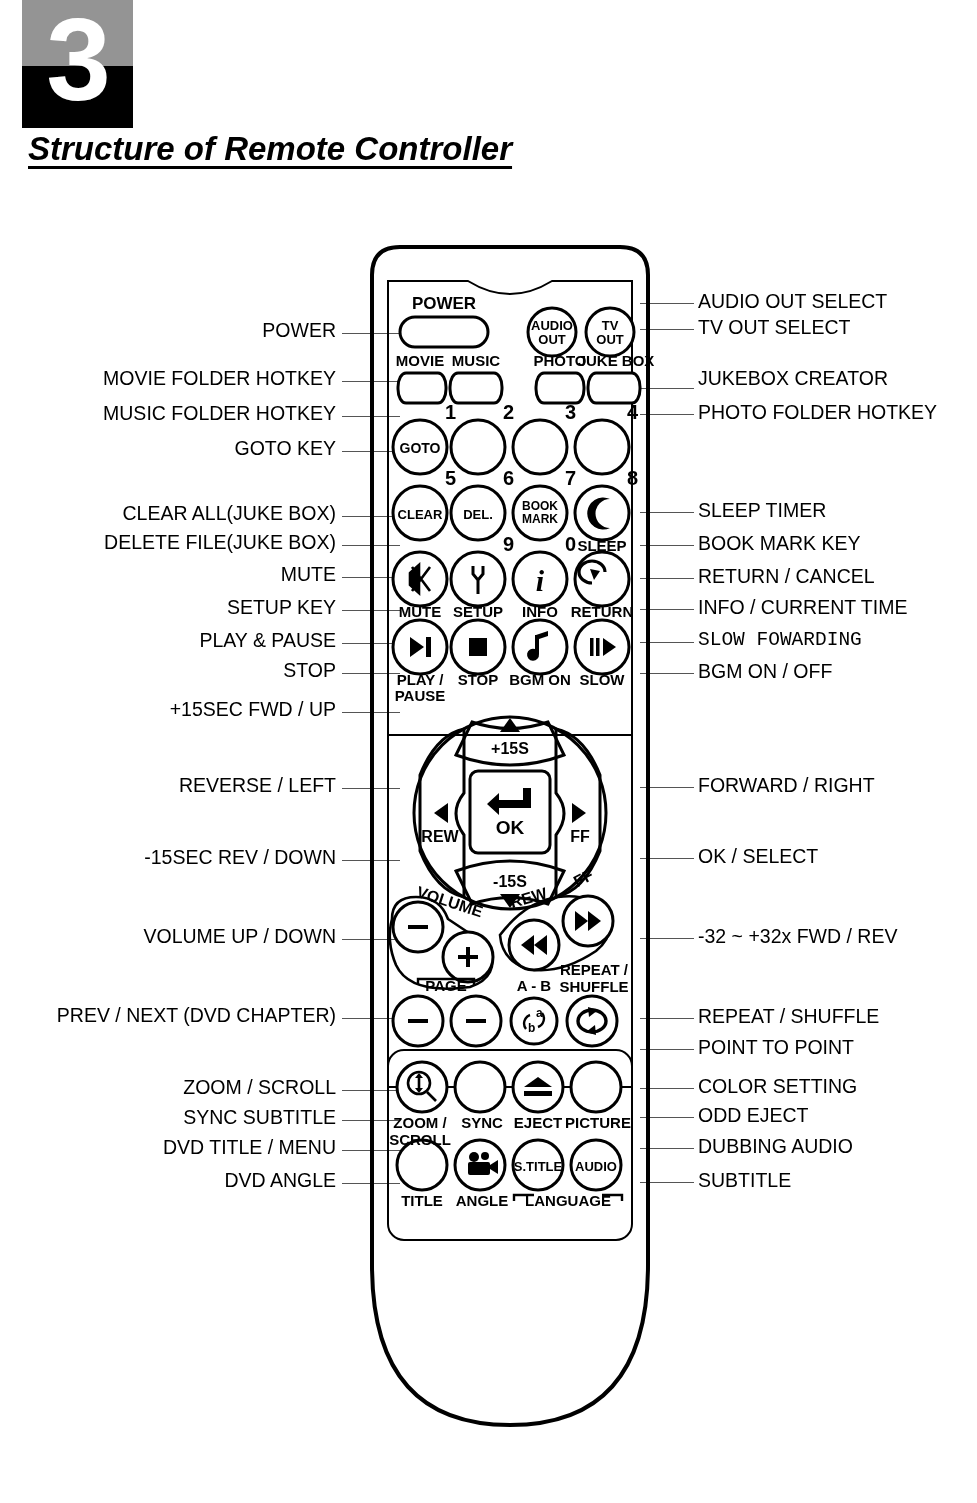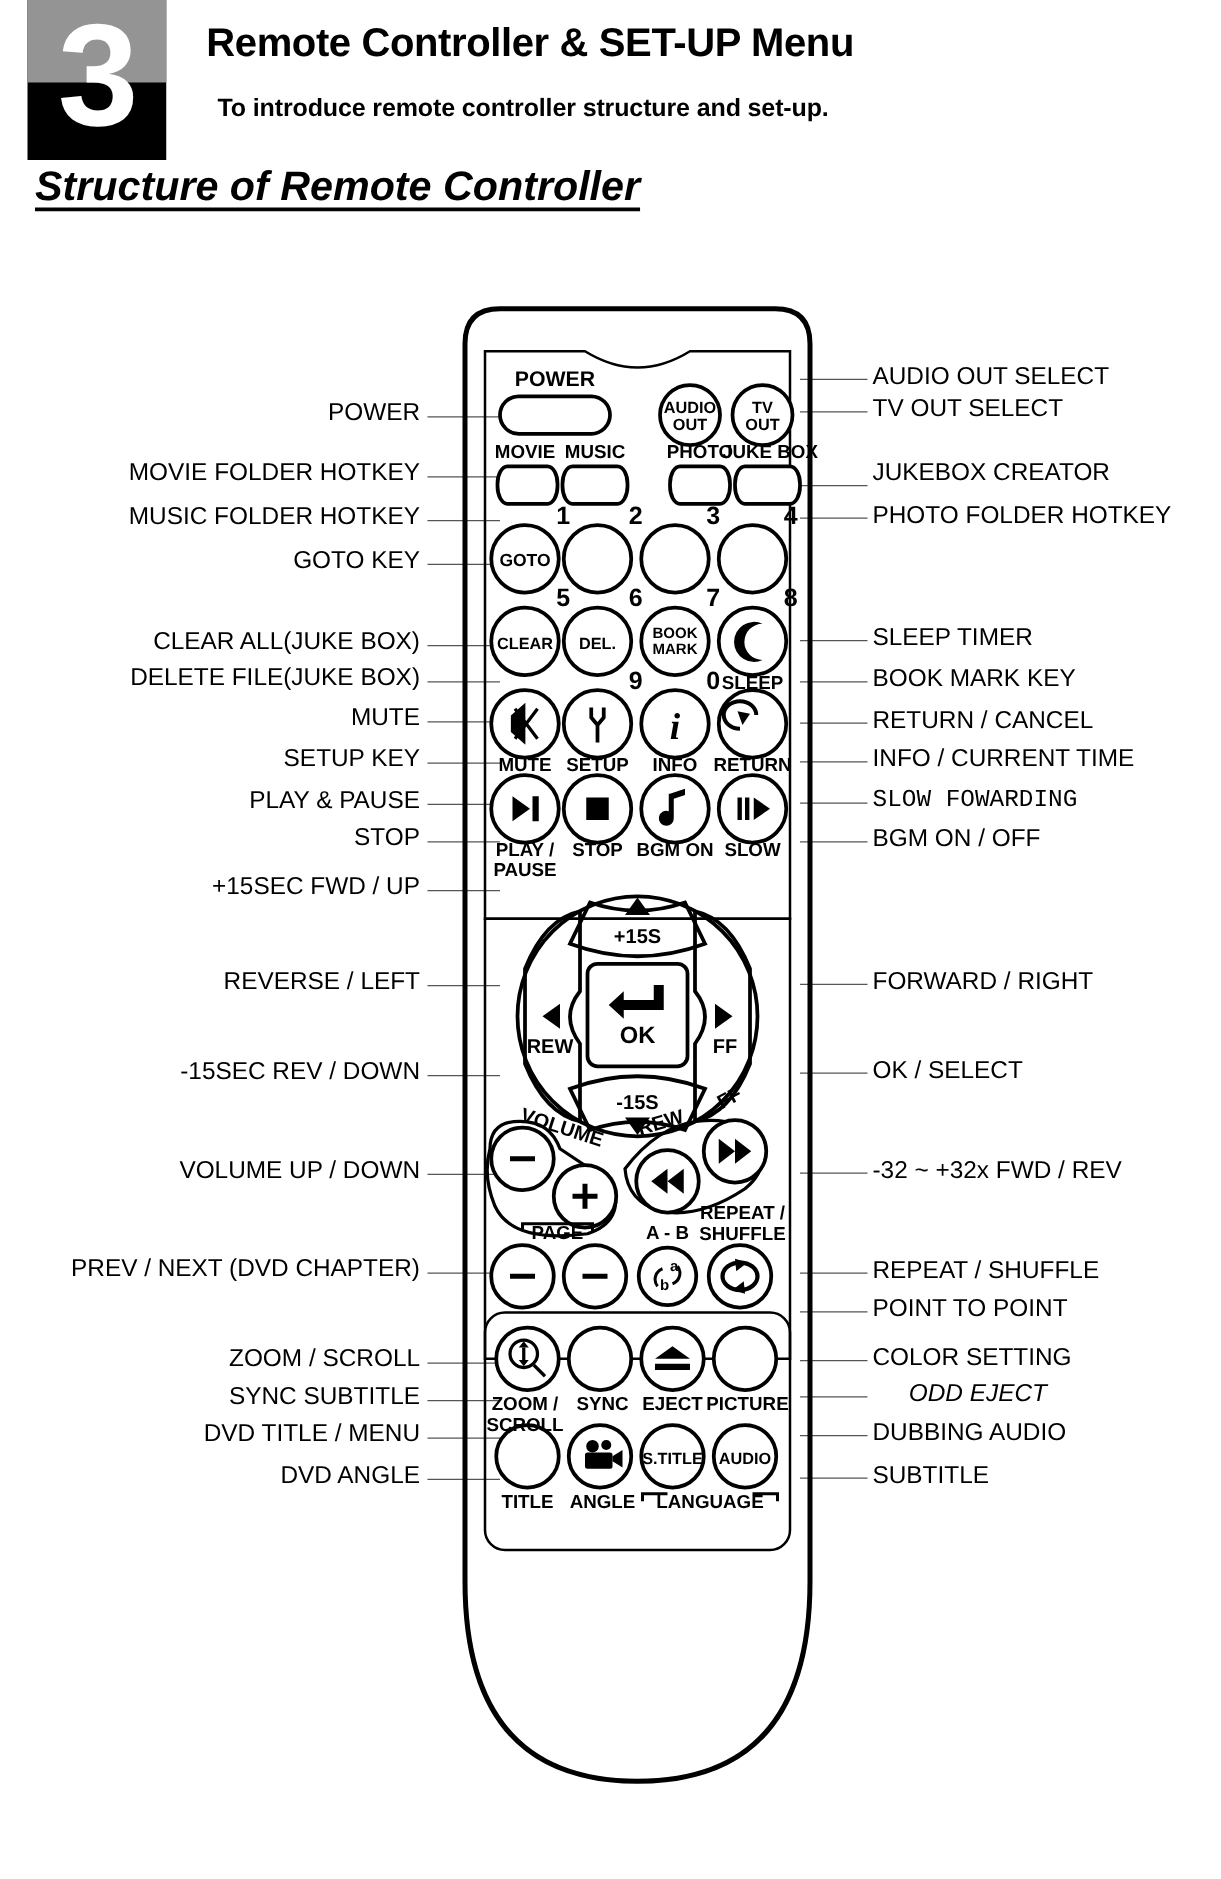--- a/index.html
+++ b/index.html
@@ -67,22 +67,20 @@
 </head>
 <body>
 
 <div class="page">
 
   <div class="chapter-badge">
     <div class="half-gray"></div>
     <div class="num">3</div>
   </div>
 
-  <div class="hdr-title">Remote Controller &amp; SET-UP Menu</div>
-  <div class="hdr-sub">To introduce remote controller structure and set-up.</div>
   <div class="section-title">Structure of Remote Controller</div>
 
   <div id="left-labels">
       <div class="lbl left" style="right: 641px; top: 320px;">POWER</div>
       <div class="leader" style="top: 333px; left: 342px; width: 58px;"></div>
       <div class="lbl left" style="right: 641px; top: 368px;">MOVIE FOLDER HOTKEY</div>
       <div class="leader" style="top: 381px; left: 342px; width: 58px;"></div>
       <div class="lbl left" style="right: 641px; top: 403px;">MUSIC FOLDER HOTKEY</div>
       <div class="leader" style="top: 416px; left: 342px; width: 58px;"></div>
       <div class="lbl left" style="right: 641px; top: 438px;">GOTO KEY</div>
@@ -144,21 +142,21 @@
       <div class="lbl right" style="left: 698px; top: 846px;">OK / SELECT</div>
       <div class="leader" style="top: 858px; left: 640px; width: 54px;"></div>
       <div class="lbl right" style="left: 698px; top: 926px;">-32 ~ +32x FWD / REV</div>
       <div class="leader" style="top: 938px; left: 640px; width: 54px;"></div>
       <div class="lbl right" style="left: 698px; top: 1006px;">REPEAT / SHUFFLE</div>
       <div class="leader" style="top: 1018px; left: 640px; width: 54px;"></div>
       <div class="lbl right" style="left: 698px; top: 1037px;">POINT TO POINT</div>
       <div class="leader" style="top: 1049px; left: 640px; width: 54px;"></div>
       <div class="lbl right" style="left: 698px; top: 1076px;">COLOR SETTING</div>
       <div class="leader" style="top: 1088px; left: 640px; width: 54px;"></div>
-      <div class="lbl right" style="left: 727px; top: 1105px; font-style: italic;">ODD EJECT</div>
+      <div class="lbl right" style="left: 698px; top: 1105px;">ODD EJECT</div>
       <div class="leader" style="top: 1117px; left: 640px; width: 54px;"></div>
       <div class="lbl right" style="left: 698px; top: 1136px;">DUBBING AUDIO</div>
       <div class="leader" style="top: 1148px; left: 640px; width: 54px;"></div>
       <div class="lbl right" style="left: 698px; top: 1170px;">SUBTITLE</div>
       <div class="leader" style="top: 1182px; left: 640px; width: 54px;"></div>
     </div>
 
   <svg id="remote-svg" width="340" height="1215" viewBox="0 0 340 1215">
     <g fill="none" stroke="#000" stroke-width="4">
 

